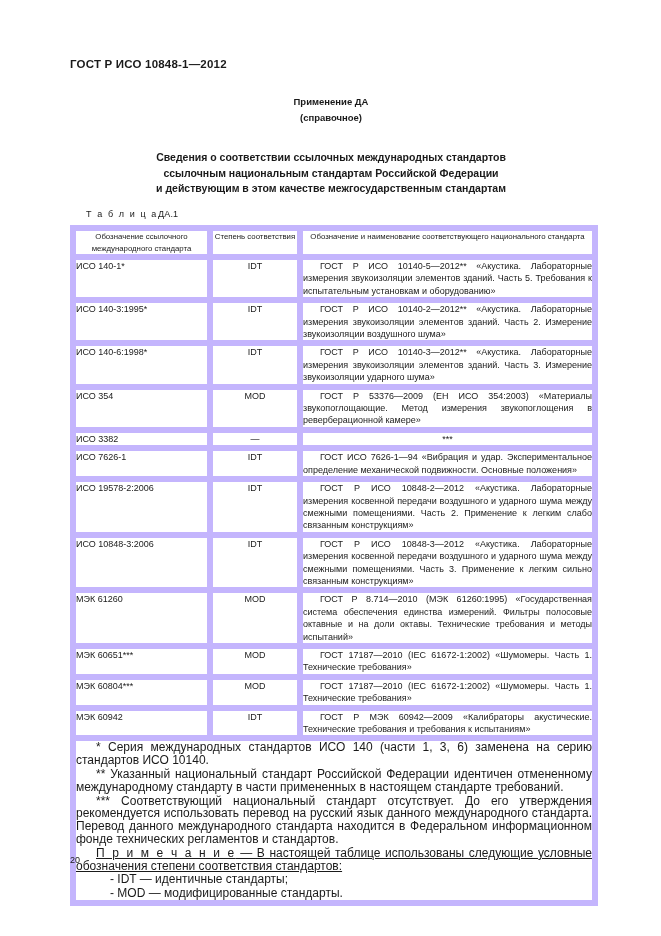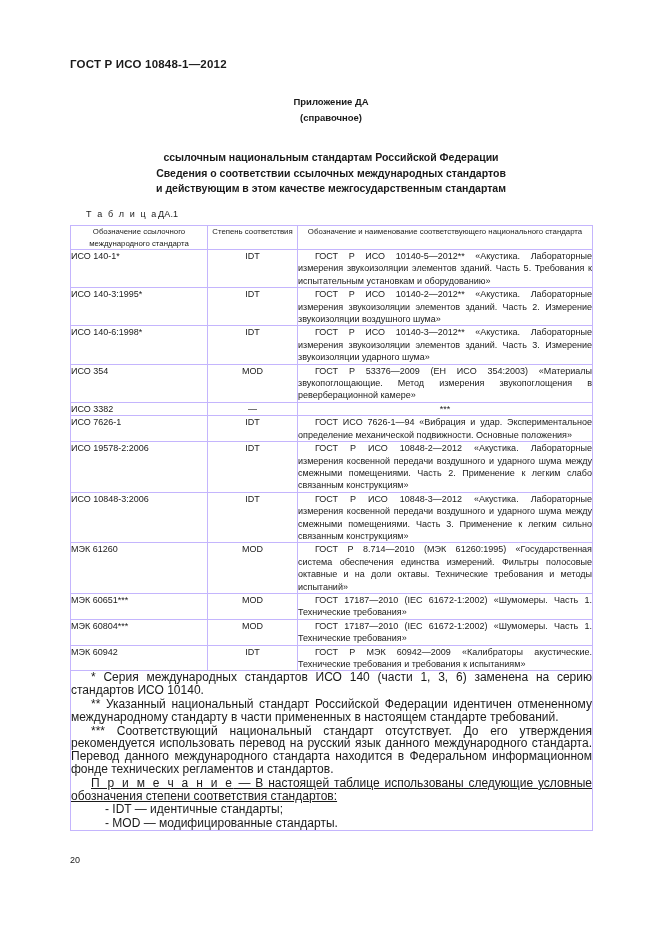--- a/index.html
+++ b/index.html
@@ -79,21 +79,21 @@
     top: 225px;
     width: 522px;
   }
   table.ref-table {
     border-collapse: collapse;
     width: 522px;
     table-layout: fixed;
   }
   table.ref-table td,
   table.ref-table th {
-    border: 1px solid #c4b5fd;
+    border: 6px solid #c4b5fd;
     vertical-align: top;
     padding: 0;
   }
   .col-a { width: 137px; }
   .col-b { width: 90px; }
   .col-c { width: 295px; }
 
   thead th {
     font-weight: normal;
     font-size: 7.8px;
@@ -174,27 +174,27 @@
   }
 </style>
 </head>
 <body>
 
 <div class="page">
 
   <div class="doc-header">ГОСТ Р ИСО 10848-1—2012</div>
 
   <div class="appendix-block">
-    <div>Приложение ДА</div>
+    <div>Применение ДА</div>
     <div class="appendix-sub">(справочное)</div>
   </div>
 
   <div class="main-title">
+    <div>Сведения о соответствии ссылочных международных стандартов</div>
     <div>ссылочным национальным стандартам Российской Федерации</div>
-    <div>Сведения о соответствии ссылочных международных стандартов</div>
     <div>и действующим в этом качестве межгосударственным стандартам</div>
   </div>
 
   <div class="table-caption">
     <span>Т а б л и ц а</span><span class="tc-num">ДА.1</span>
   </div>
 
   <div class="tbl-wrap">
     <table class="ref-table">
       <colgroup>

